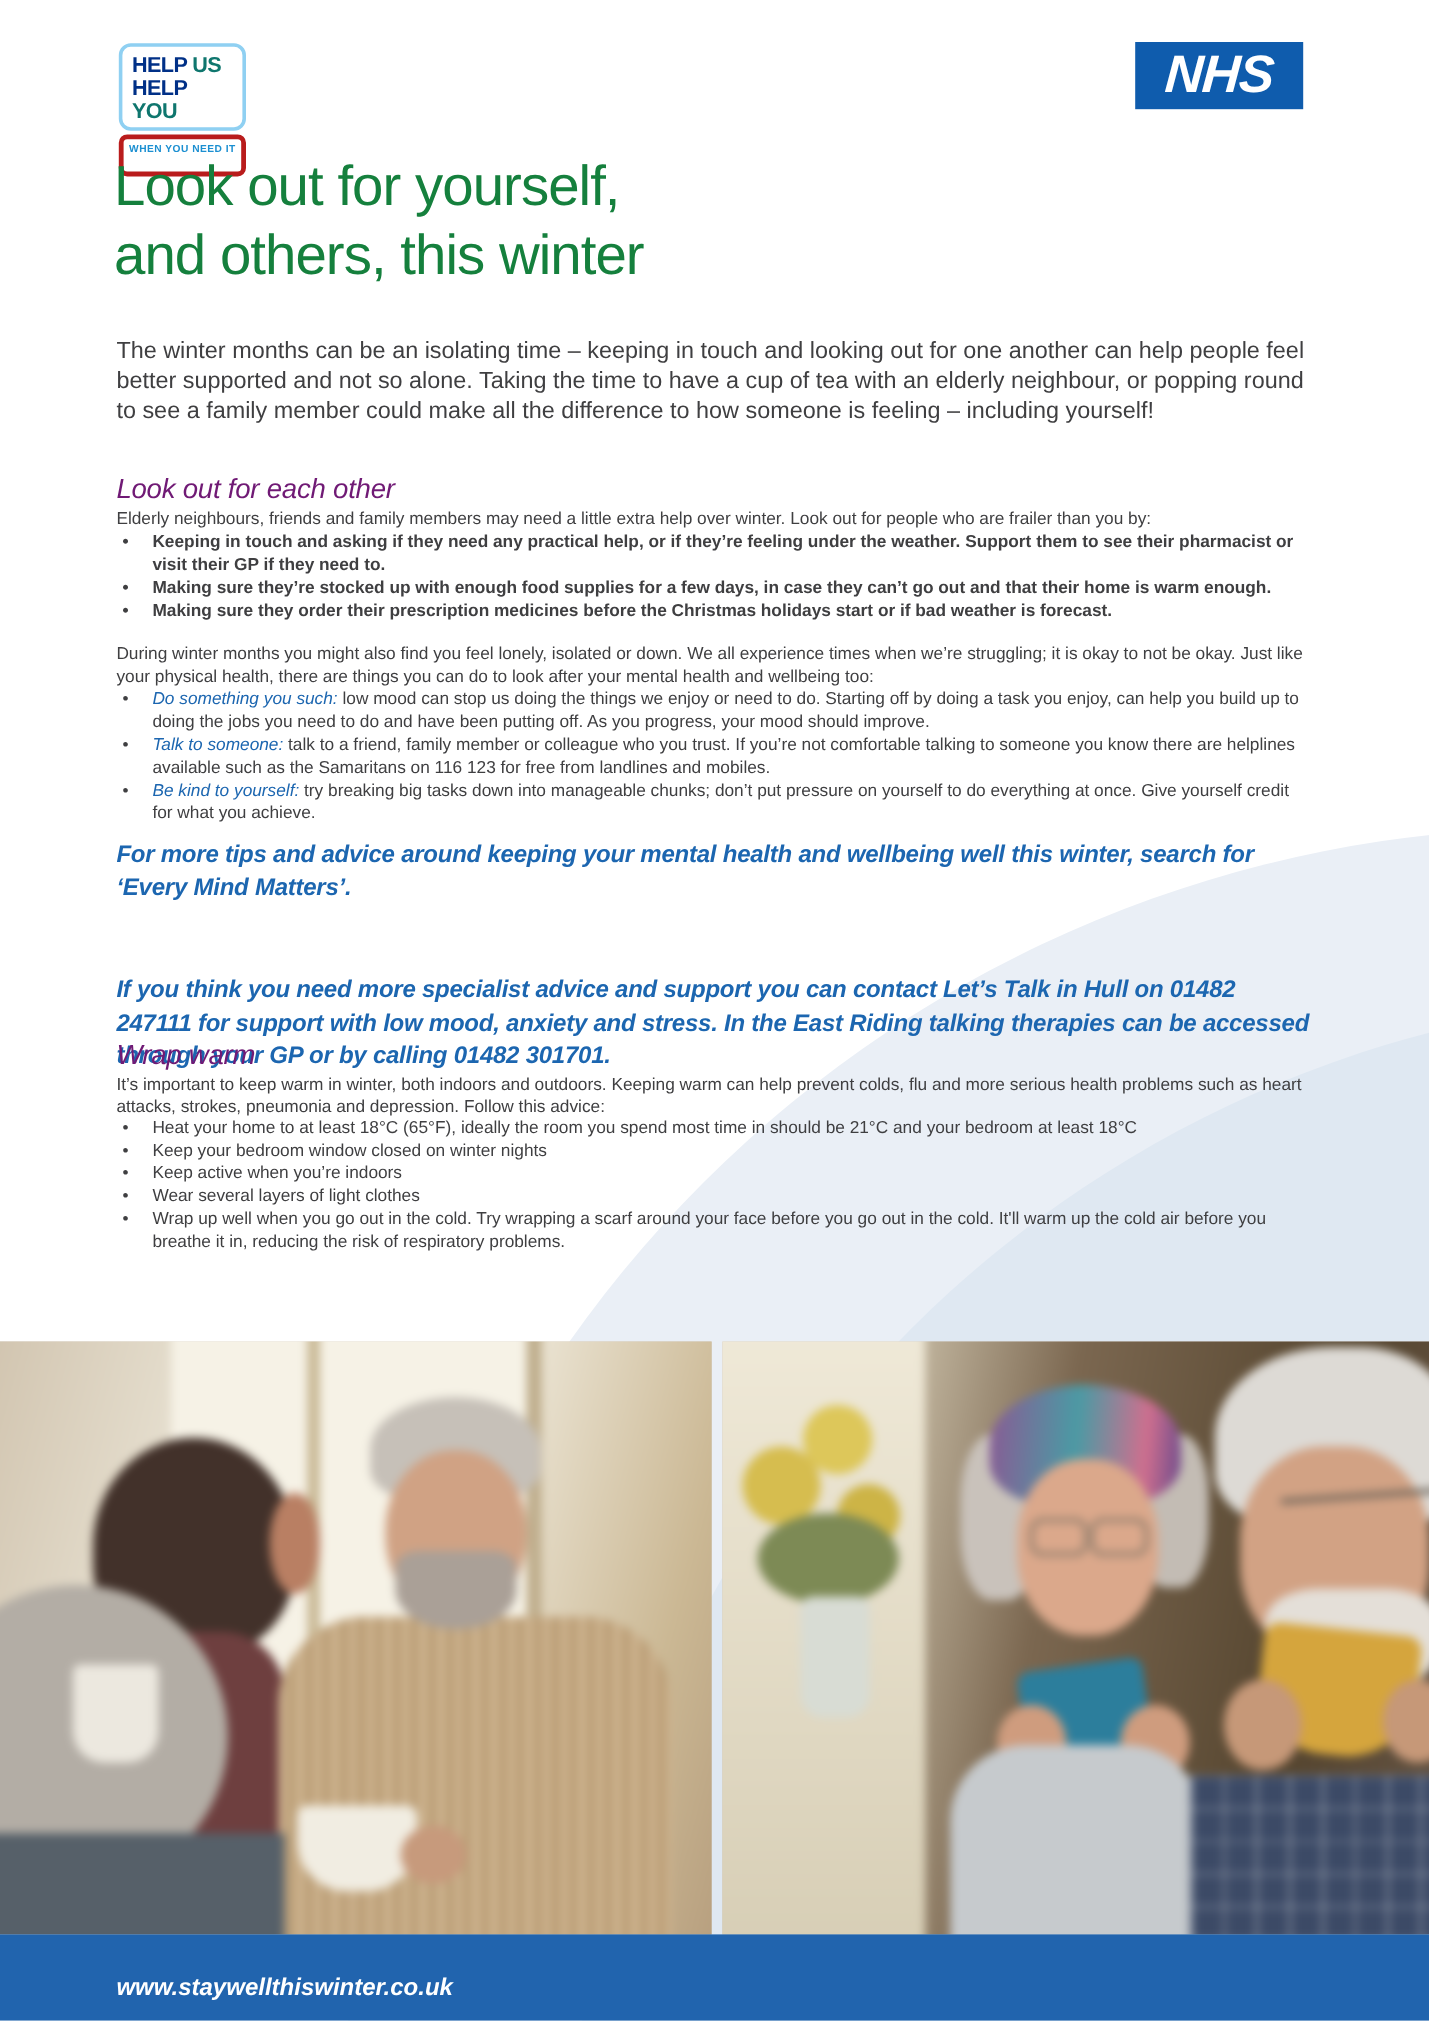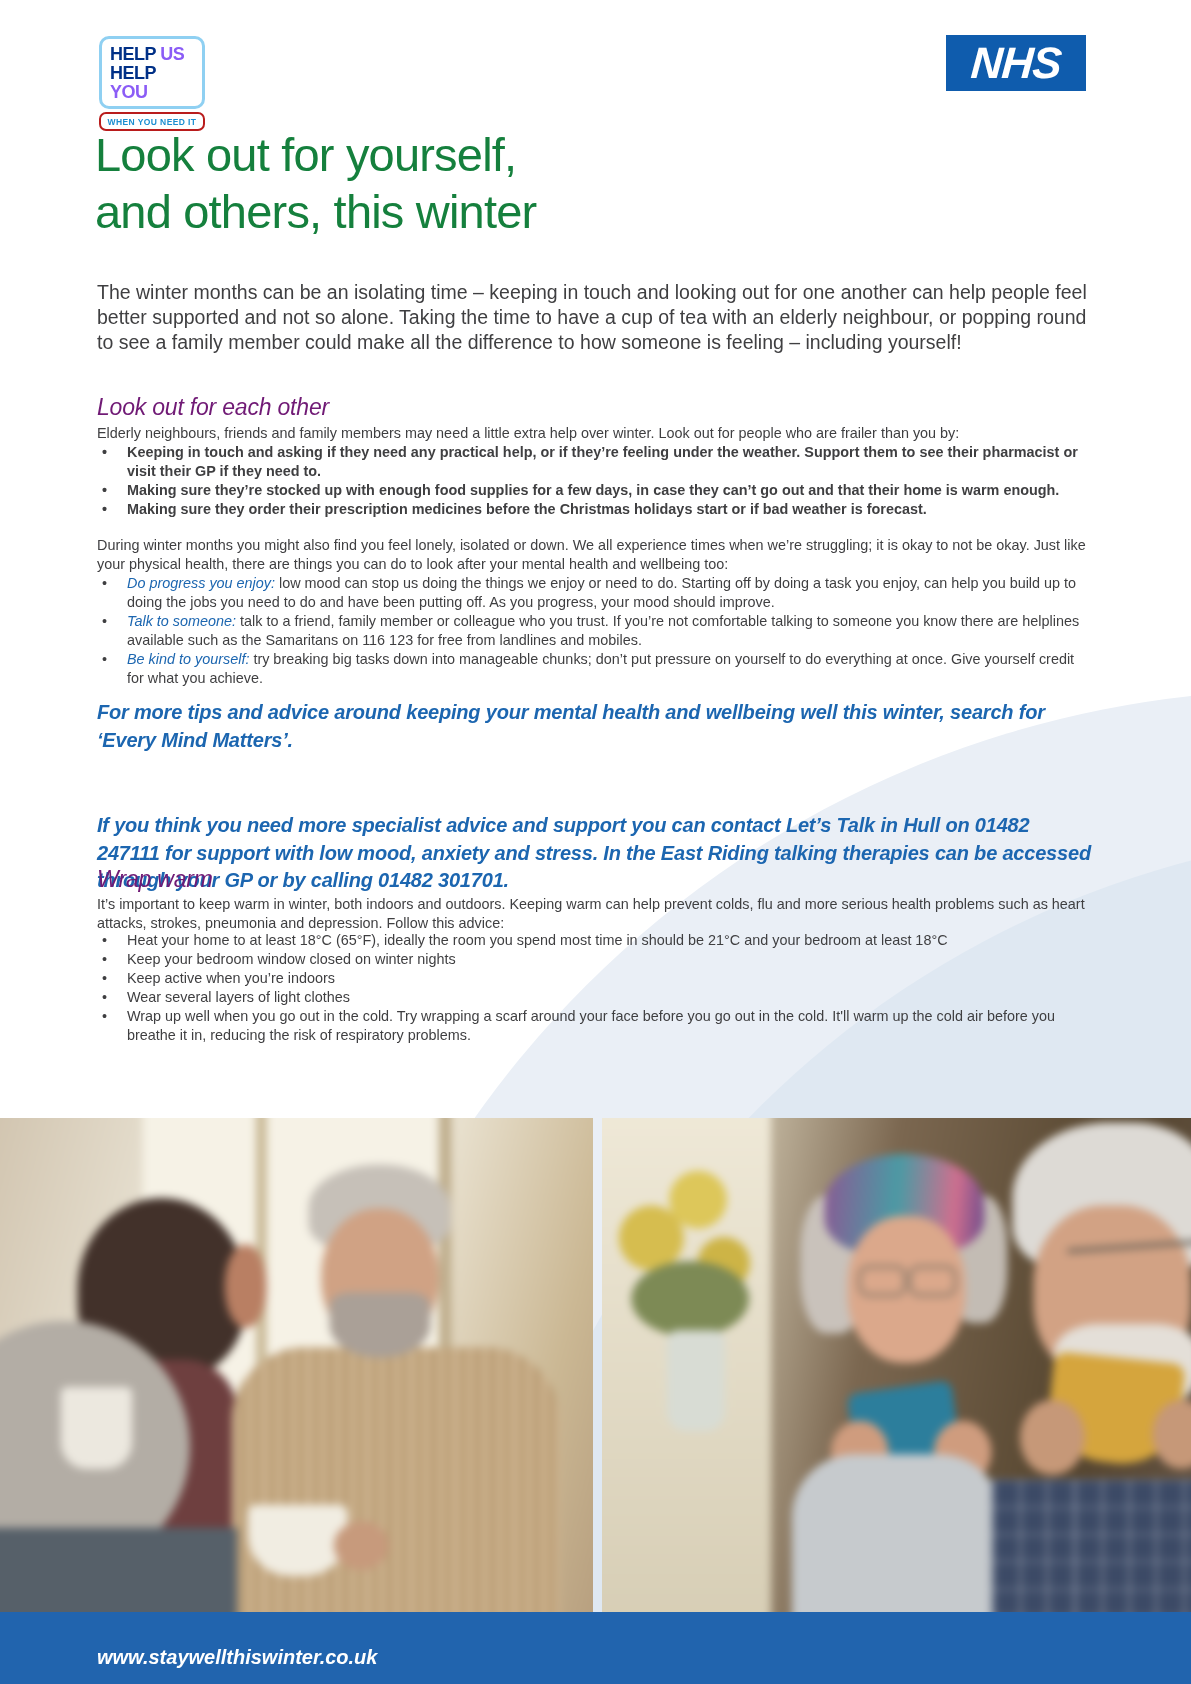--- a/index.html
+++ b/index.html
@@ -13,24 +13,24 @@
   .sw2 { position:absolute; left:480px; top:830px; width:1900px; height:1900px;
          border-radius:50%; background:#dfe8f2; }
   .content { position:absolute; inset:0; z-index:2; }
 
   
   .huhy { position:absolute; left:99px; top:36px; width:106px; }
   .huhy-box { border:3px solid #8fd0f2; border-radius:10px; background:#fff;
               padding:6px 6px 4px 8px; }
   .huhy-line { font-weight:bold; font-size:18px; line-height:19px; letter-spacing:-0.5px; }
   .huhy-dark { color:#003087; }
-  .huhy-light { color:#8b5cf6; }
-  .huhy-tag { margin-top:3px; border:2px solid #b91c1c; border-radius:7px;
+  .huhy-light { color:#0f766e; }
+  .huhy-tag { margin-top:3px; border:4px solid #b91c1c; border-radius:7px;
               color:#1b8fd1; font-weight:bold; font-size:8.5px; letter-spacing:0.4px;
-              text-align:center; padding:3px 0 2px; background:#fff; }
+              text-align:center; padding:3px 0 14px; background:#fff; }
 
   
   .nhs { position:absolute; left:946px; top:35px; width:140px; height:56px;
          background:#0f5cad; display:flex; align-items:center; justify-content:center; }
   .nhs span { color:#fff; font-weight:bold; font-style:italic; font-size:44px;
               letter-spacing:-1px; transform:skewX(-4deg); line-height:1; }
 
   .title { position:absolute; left:95px; top:126px; font-size:47px; line-height:57px;
            color:#15803d; letter-spacing:-0.8px; }
 
@@ -149,21 +149,21 @@
     <div class="h2" style="top:394px;">Look out for each other</div>
     <div class="body-text" style="top:424px;">Elderly neighbours, friends and family members may need a little extra help over winter. Look out for people who are frailer than you by:</div>
     <ul class="blist body-text" style="top:443px;font-weight:bold;">
       <li><span>Keeping in touch and asking if they need any practical help, or if they’re feeling under the weather. Support them to see their pharmacist or visit their GP if they need to.</span></li>
       <li><span>Making sure they’re stocked up with enough food supplies for a few days, in case they can’t go out and that their home is warm enough.</span></li>
       <li><span>Making sure they order their prescription medicines before the Christmas holidays start or if bad weather is forecast.</span></li>
     </ul>
     <div class="body-text" style="top:536px;">During winter months you might also find you feel lonely, isolated or down. We all experience times when we’re struggling; it is okay to not be okay. Just like your physical health, there are things you can do to look after your mental health and wellbeing too:</div>
     <ul class="blist body-text" style="top:574px;">
       <li>
-        <span class="lead">Do progress you enjoy:</span><span> low mood can stop us doing the things we enjoy or need to do. Starting off by doing a task you enjoy, can help you build up to doing the jobs you need to do and have been putting off. As you progress, your mood should improve.</span>
+        <span class="lead">Do something you such:</span><span> low mood can stop us doing the things we enjoy or need to do. Starting off by doing a task you enjoy, can help you build up to doing the jobs you need to do and have been putting off. As you progress, your mood should improve.</span>
       </li>
       <li>
         <span class="lead">Talk to someone:</span><span> talk to a friend, family member or colleague who you trust. If you’re not comfortable talking to someone you know there are helplines available such as the Samaritans on 116 123 for free from landlines and mobiles.</span>
       </li>
       <li>
         <span class="lead">Be kind to yourself:</span><span> try breaking big tasks down into manageable chunks; don’t put pressure on yourself to do everything at once. Give yourself credit for what you achieve.</span>
       </li>
     </ul>
 
     <div class="quote" style="top:699px;">For more tips and advice around keeping your mental health and wellbeing well this winter, search for ‘Every Mind Matters’.</div>

